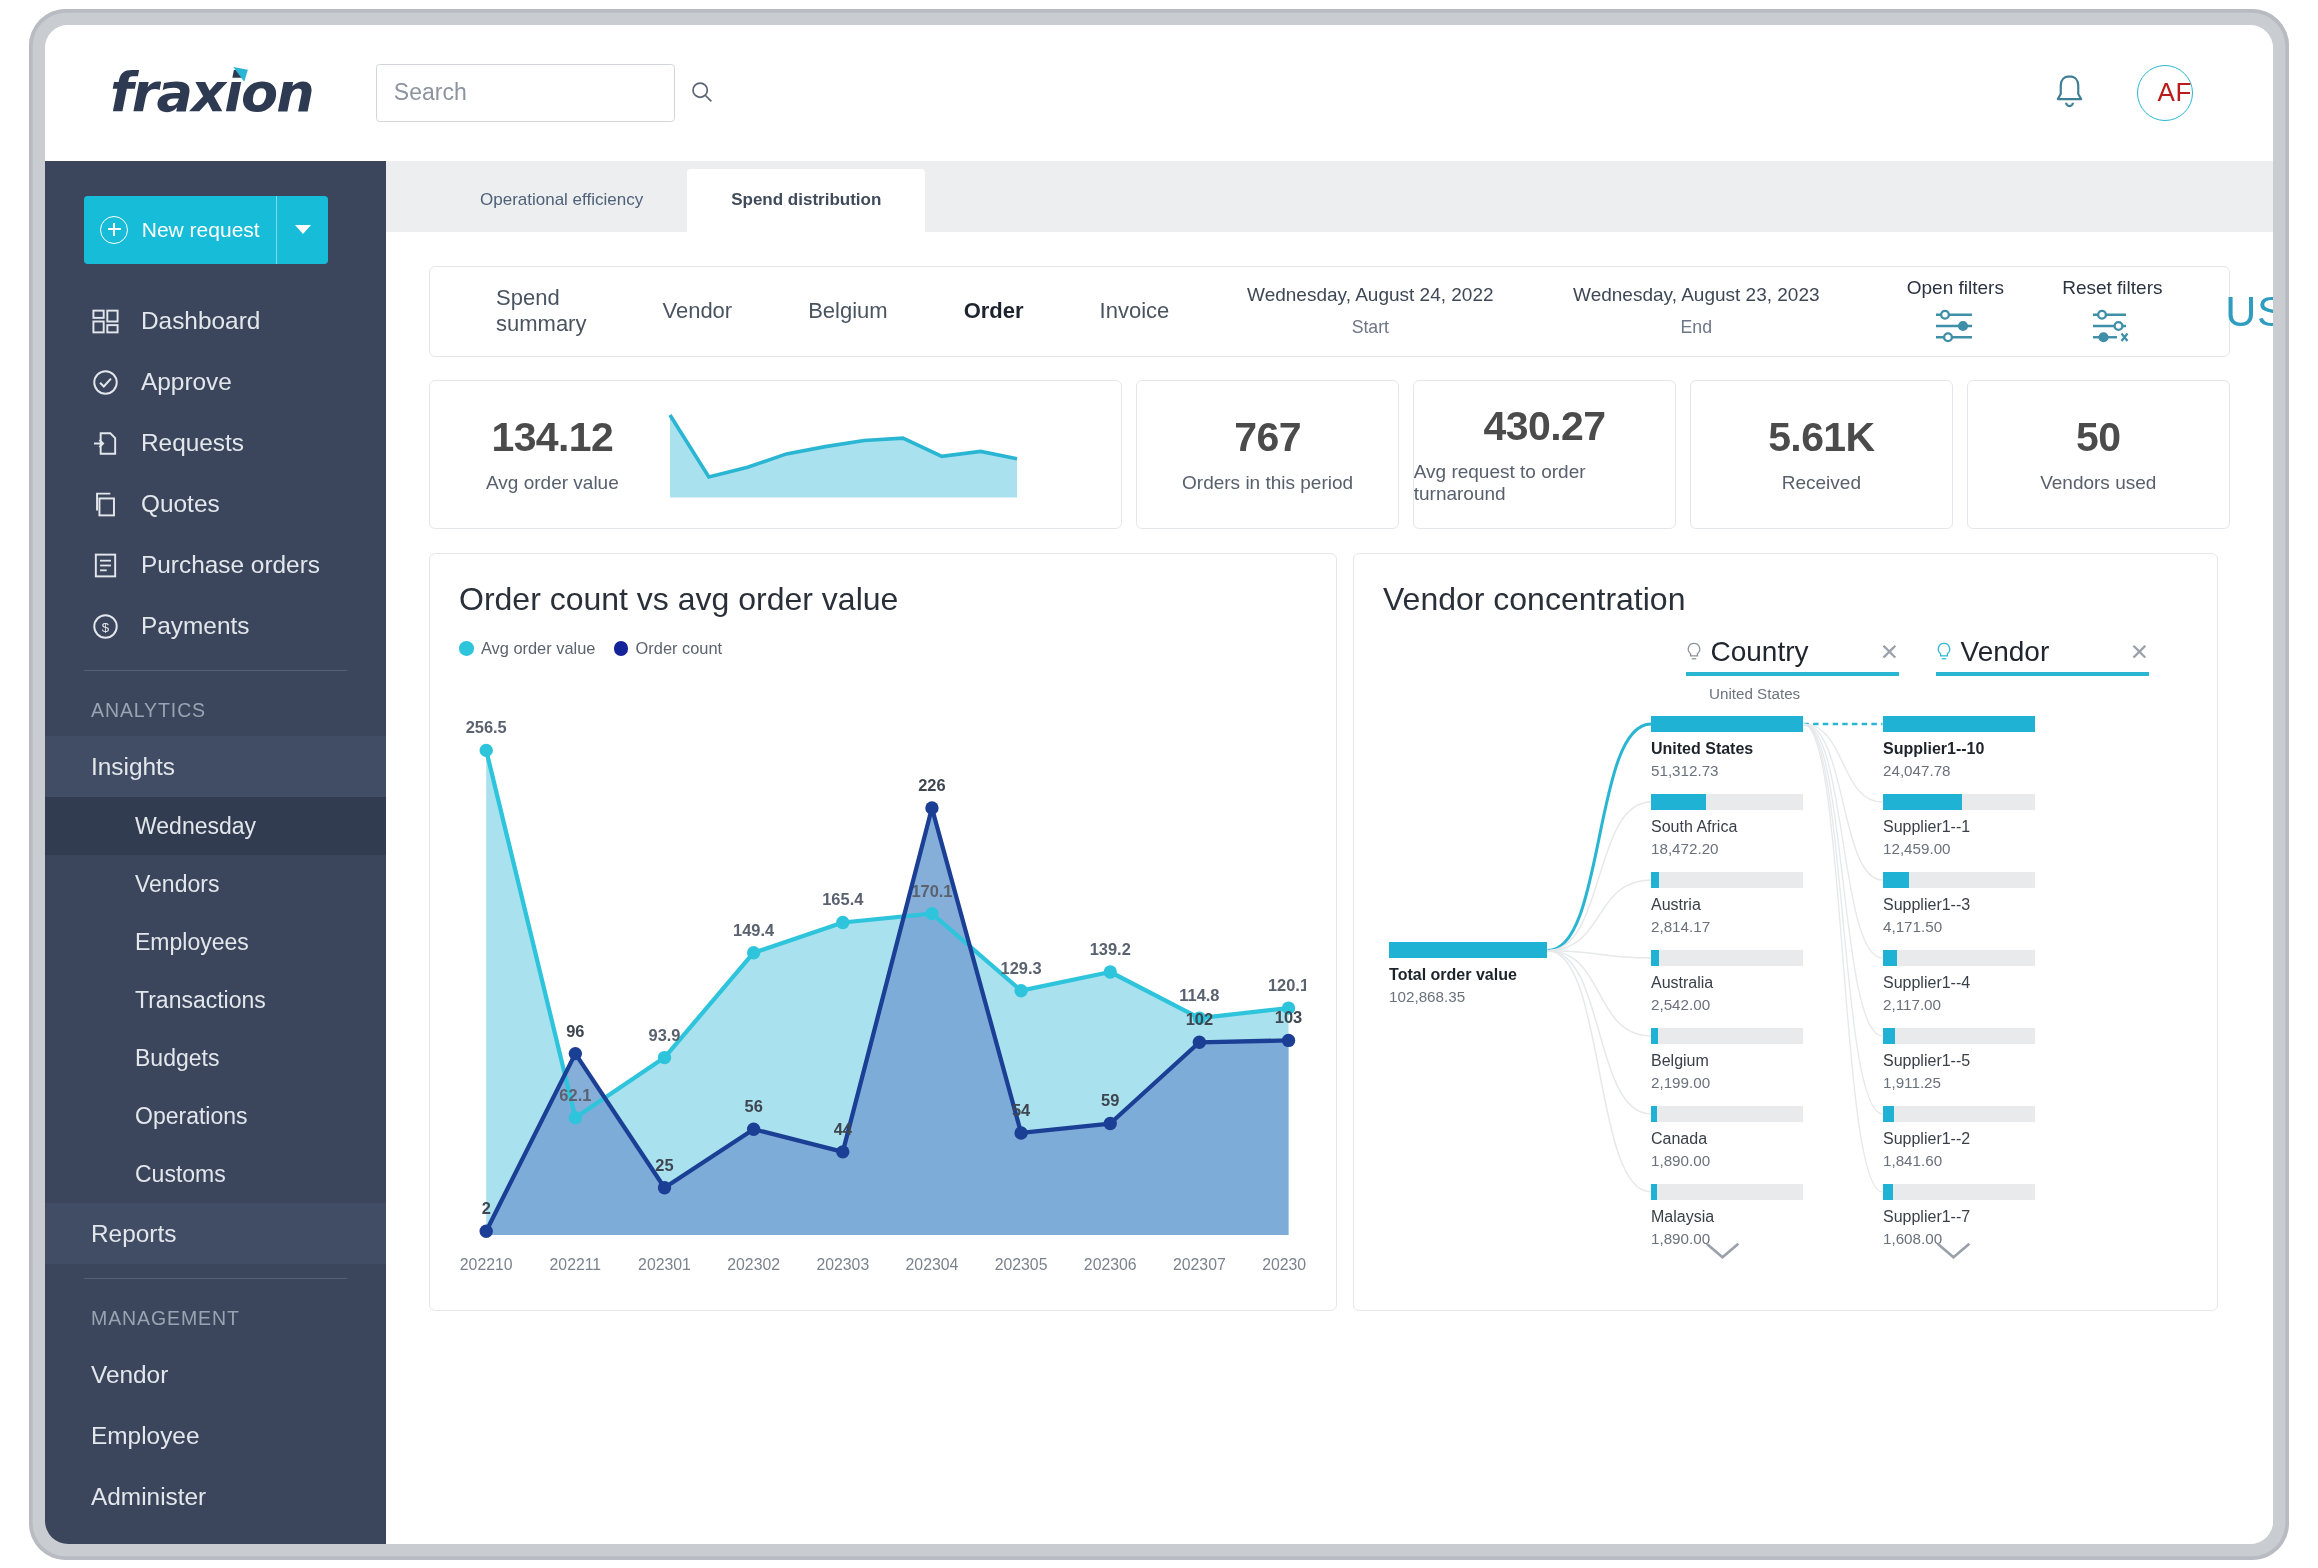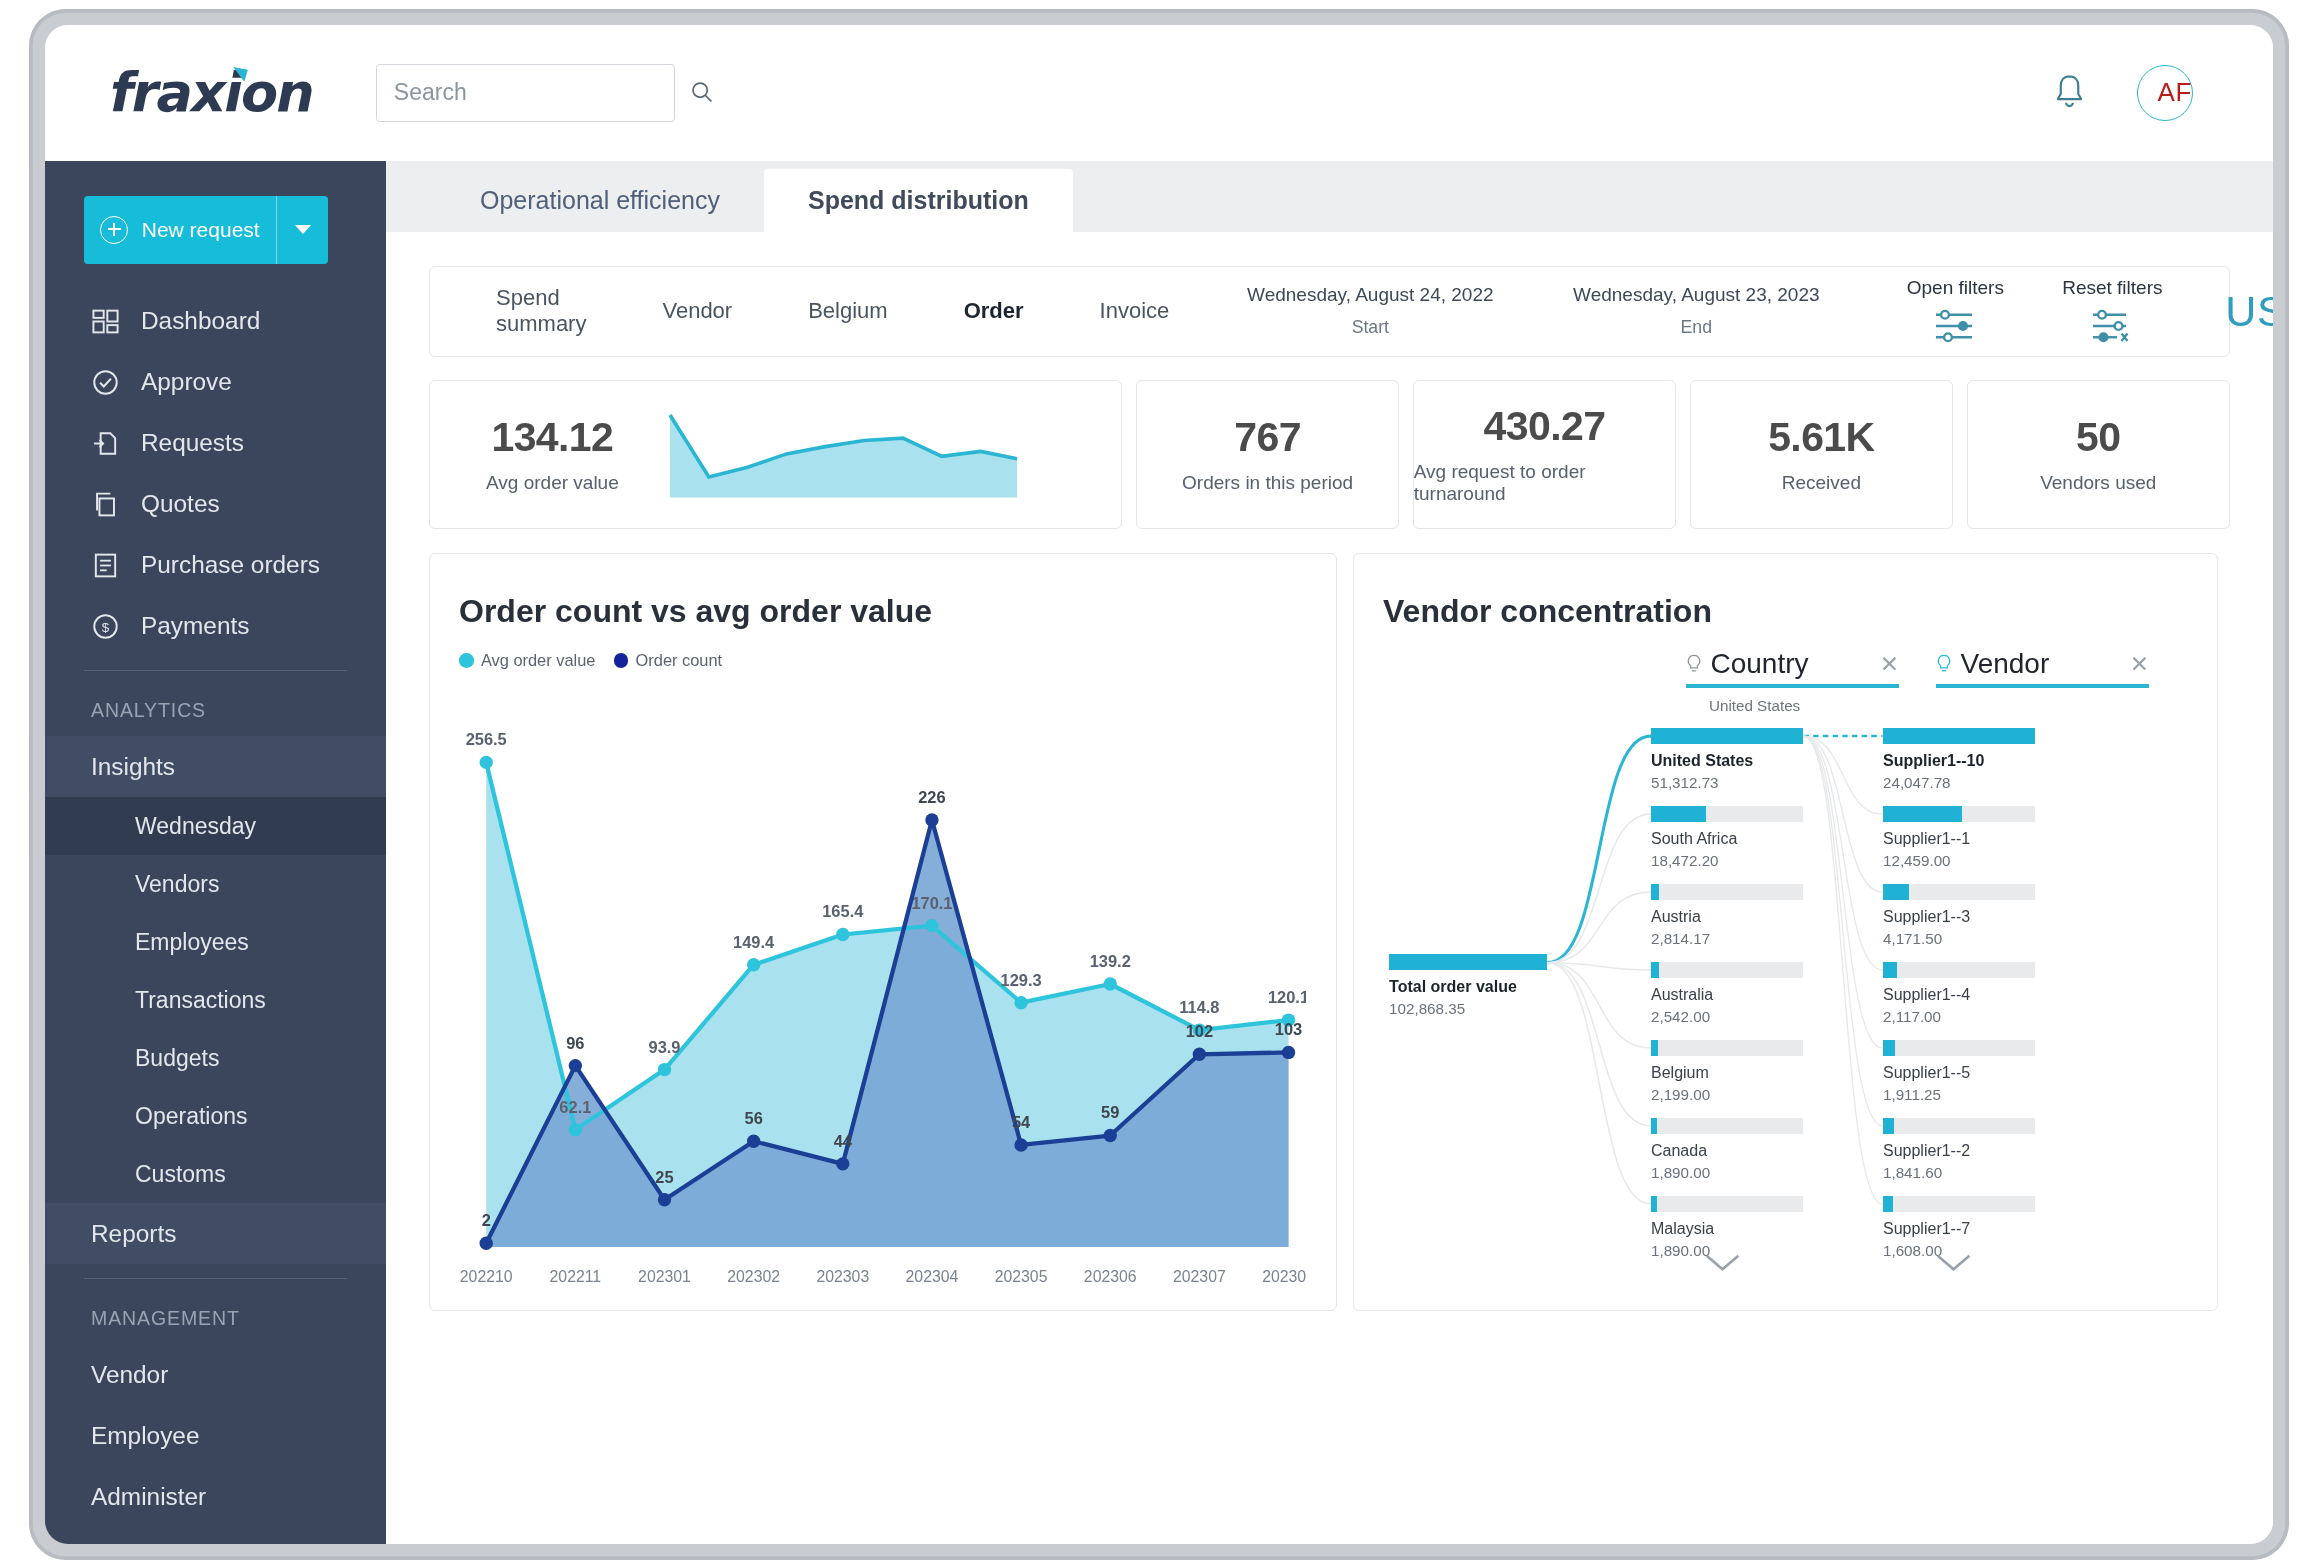--- a/index.html
+++ b/index.html
@@ -139,21 +139,21 @@
     background: #eceef0;
   }
   .tabs {
     display: flex; align-items: flex-end;
     height: 71px; padding-left: 50px;
     background: #eceef0;
   }
   .tab {
     height: 63px; padding: 0 44px;
     display: flex; align-items: center;
-    font-size: 25px; color: #4f6078;
+    font-size: 17px; color: #4f6078;
     border-radius: 3.7px 3.7px 0 0;
   }
   .tab.active {
     background: #ffffff; color: #3f4a5a; font-weight: bold;
   }
   .content {
     position: absolute; left: 0; top: 71px; right: 0; bottom: 0;
     background: #ffffff;
     padding: 34px 43px 0 43px;
   }
@@ -203,21 +203,21 @@
   .kpi .val { font-size: 41px; color: #4b4b4b; font-weight: 700; letter-spacing: -0.6px; }
   .kpi .lbl { font-size: 19px; color: #57606c; margin-top: 11px; }
   .kpi .stack { display: flex; flex-direction: column; align-items: center; }
   .kpi .spark { margin-left: 48px; }
 
   
   .charts { display: flex; gap: 16px; }
   .chart-card { padding: 27px 29px 18.3px 29px; }
   .chart-card.left { width: 908px; height: 758px; }
   .chart-card.right { width: 865px; height: 758px; }
-  .chart-title { font-size: 32px; color: #2a3039; font-weight: 700; margin-top: 12px; }
+  .chart-title { font-size: 32px; color: #2a3039; font-weight: 400; }
   .legend { display: flex; gap: 18.3px; margin-top: 21px; align-items: center; }
   .legend .it { display: flex; align-items: center; gap: 7.3px; font-size: 16.4px; color: #5b636e; }
   .dotm { width: 14.6px; height: 14.6px; border-radius: 50%; }
 
   
   .sk-filters {
     display: flex; gap: 37px; margin-top: 18.3px;
     justify-content: flex-end; padding-right: 39px;
   }
   .sk-f { width: 213px; }

